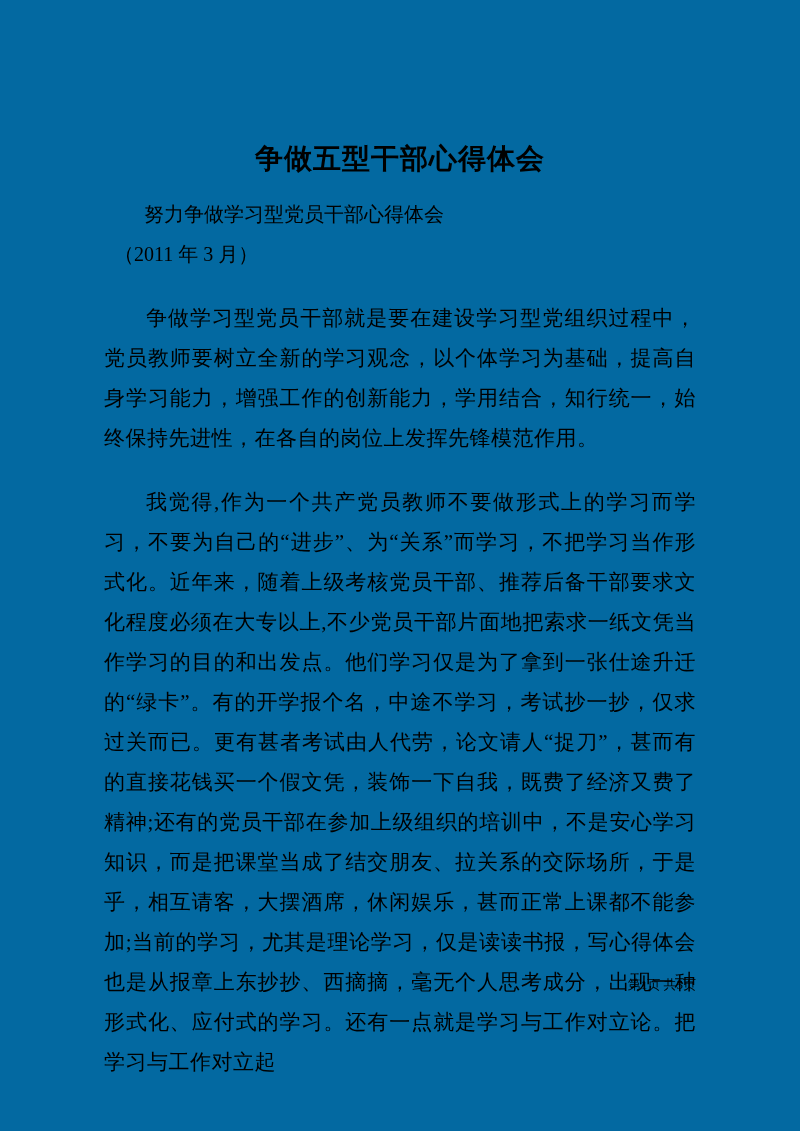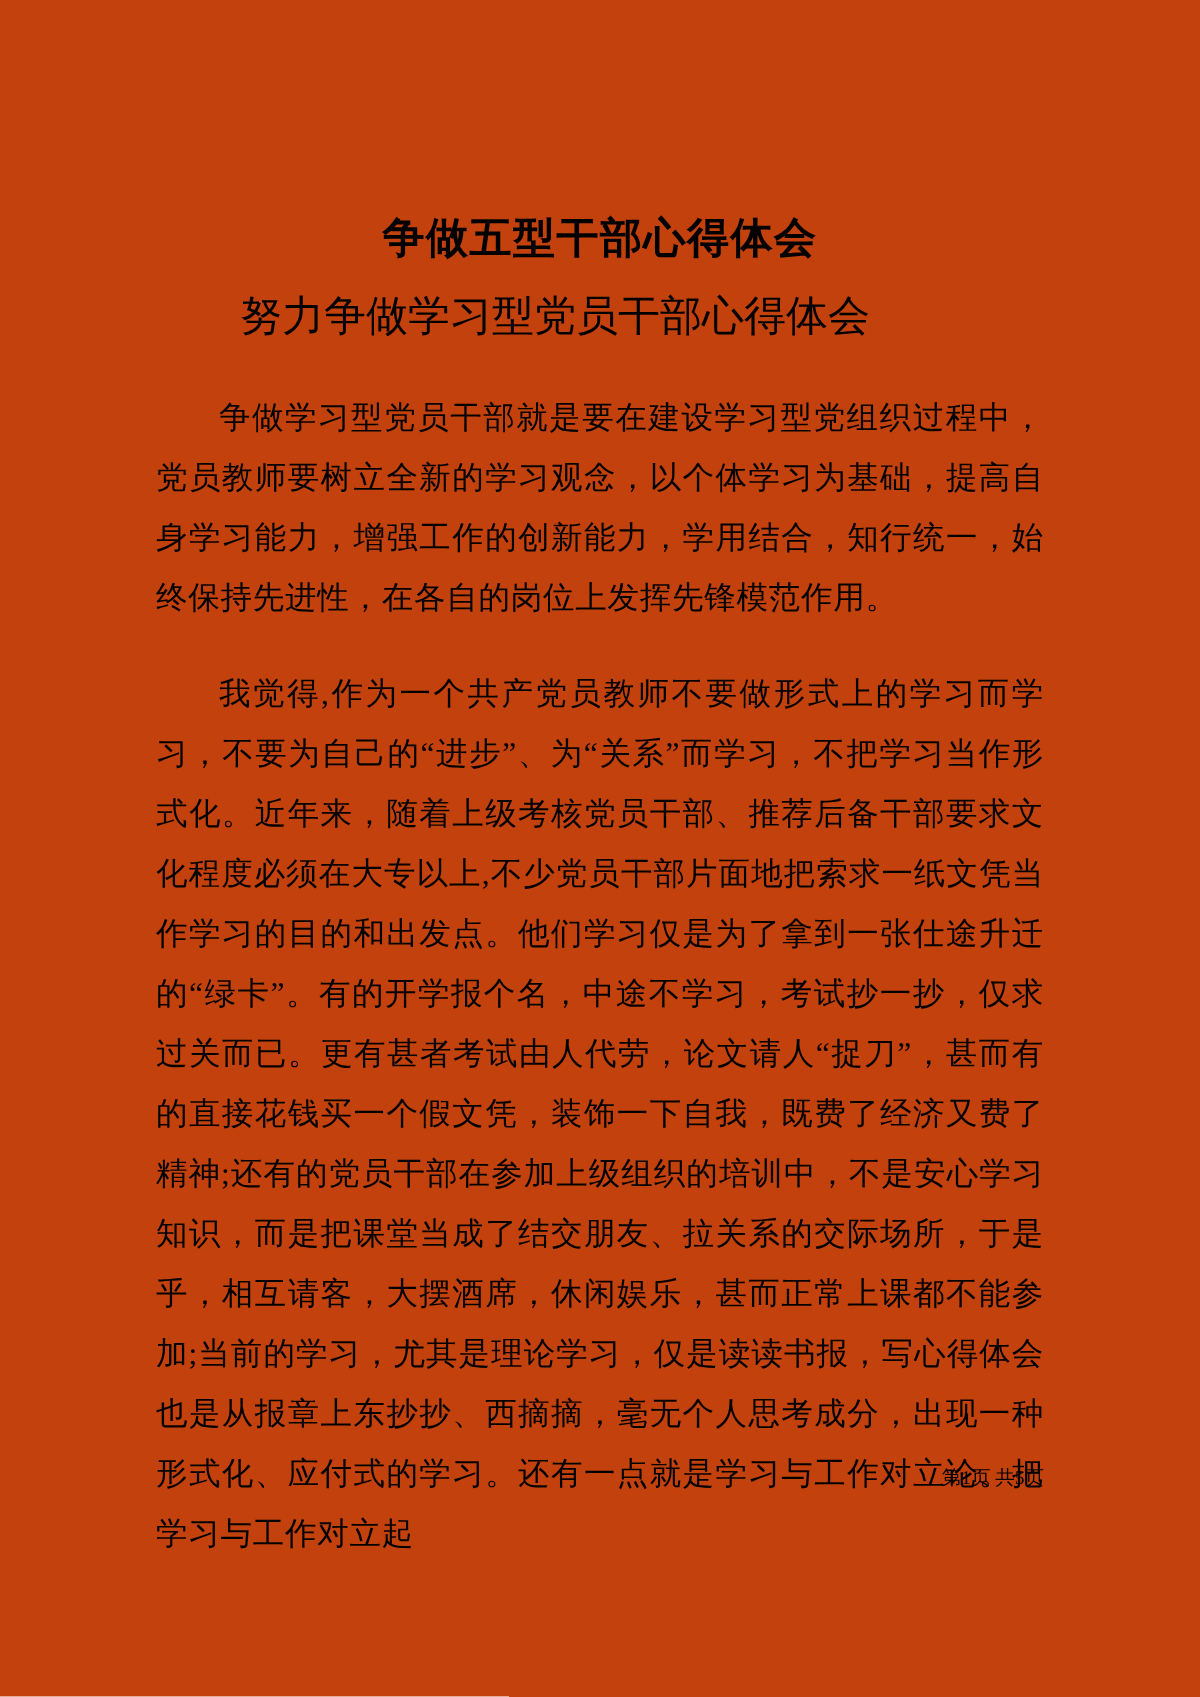--- a/index.html
+++ b/index.html
@@ -16,35 +16,34 @@
     overflow: hidden;
   }
   .page {
     position: absolute;
     top: 0;
     left: 0;
     width: 800px;
     height: 1131px;
     box-sizing: border-box;
     padding: 140px 104px 0 104px;
-    background: #c2410c;
+    background: #0369a1;
   }
   .doc-title {
     font-size: 28px;
     font-weight: bold;
     text-align: center;
     margin: 0 0 16px 0;
     letter-spacing: 1px;
   }
   .doc-subtitle {
-    font-size: 28px;
+    font-size: 20px;
     line-height: 40px;
     margin: 0;
     text-indent: 2em;
-    font-family: Liberation Mono, monospace;
   }
   .doc-date {
     font-size: 20px;
     line-height: 40px;
     margin: 0;
     text-indent: 0.5em;
   }
   .body-para {
     font-size: 21px;
     line-height: 40px;
@@ -62,20 +61,21 @@
   }
 </style>
 </head>
 <body>
 
 <div class="page">
   <h1 class="doc-title">争做五型干部心得体会</h1>
 
   <p class="doc-subtitle">努力争做学习型党员干部心得体会</p>
 
+  <p class="doc-date">（2011 年 3 月）</p>
 
   <p class="body-para">争做学习型党员干部就是要在建设学习型党组织过程中，党员教师要树立全新的学习观念，以个体学习为基础，提高自身学习能力，增强工作的创新能力，学用结合，知行统一，始终保持先进性，在各自的岗位上发挥先锋模范作用。</p>
 
   <p class="body-para">我觉得,作为一个共产党员教师不要做形式上的学习而学习，不要为自己的“进步”、为“关系”而学习，不把学习当作形式化。近年来，随着上级考核党员干部、推荐后备干部要求文化程度必须在大专以上,不少党员干部片面地把索求一纸文凭当作学习的目的和出发点。他们学习仅是为了拿到一张仕途升迁的“绿卡”。有的开学报个名，中途不学习，考试抄一抄，仅求过关而已。更有甚者考试由人代劳，论文请人“捉刀”，甚而有的直接花钱买一个假文凭，装饰一下自我，既费了经济又费了精神;还有的党员干部在参加上级组织的培训中，不是安心学习知识，而是把课堂当成了结交朋友、拉关系的交际场所，于是乎，相互请客，大摆酒席，休闲娱乐，甚而正常上课都不能参加;当前的学习，尤其是理论学习，仅是读读书报，写心得体会也是从报章上东抄抄、西摘摘，毫无个人思考成分，出现一种形式化、应付式的学习。还有一点就是学习与工作对立论。把学习与工作对立起</p>
 
   <div class="page-footer">
     <span>第1页 共5页</span>
   </div>
 </div>
 

